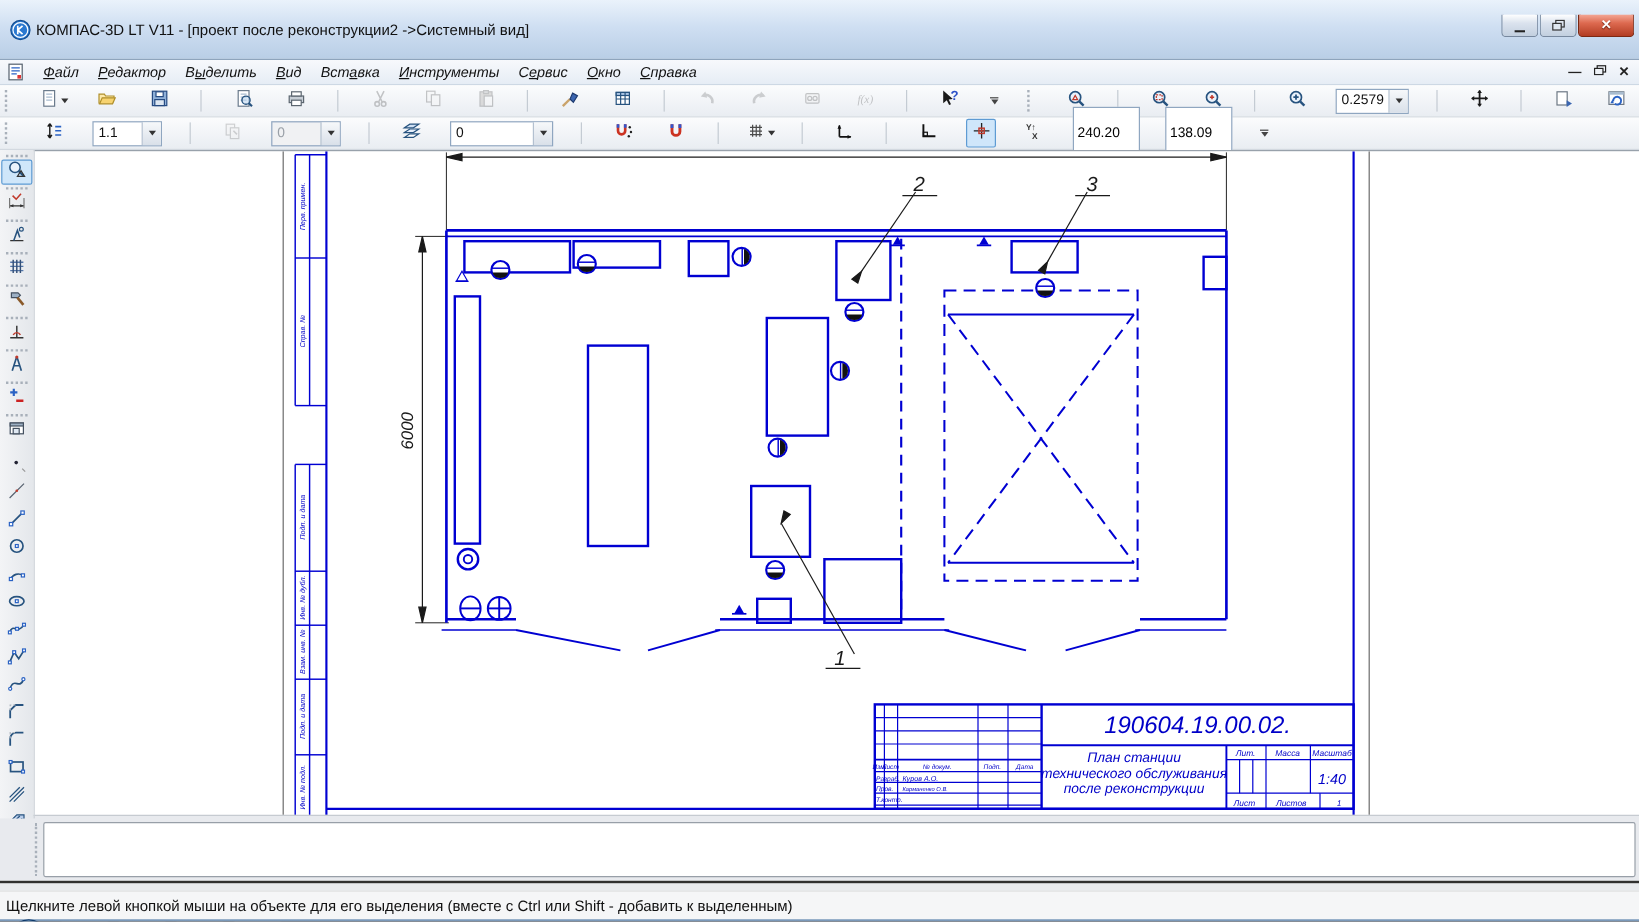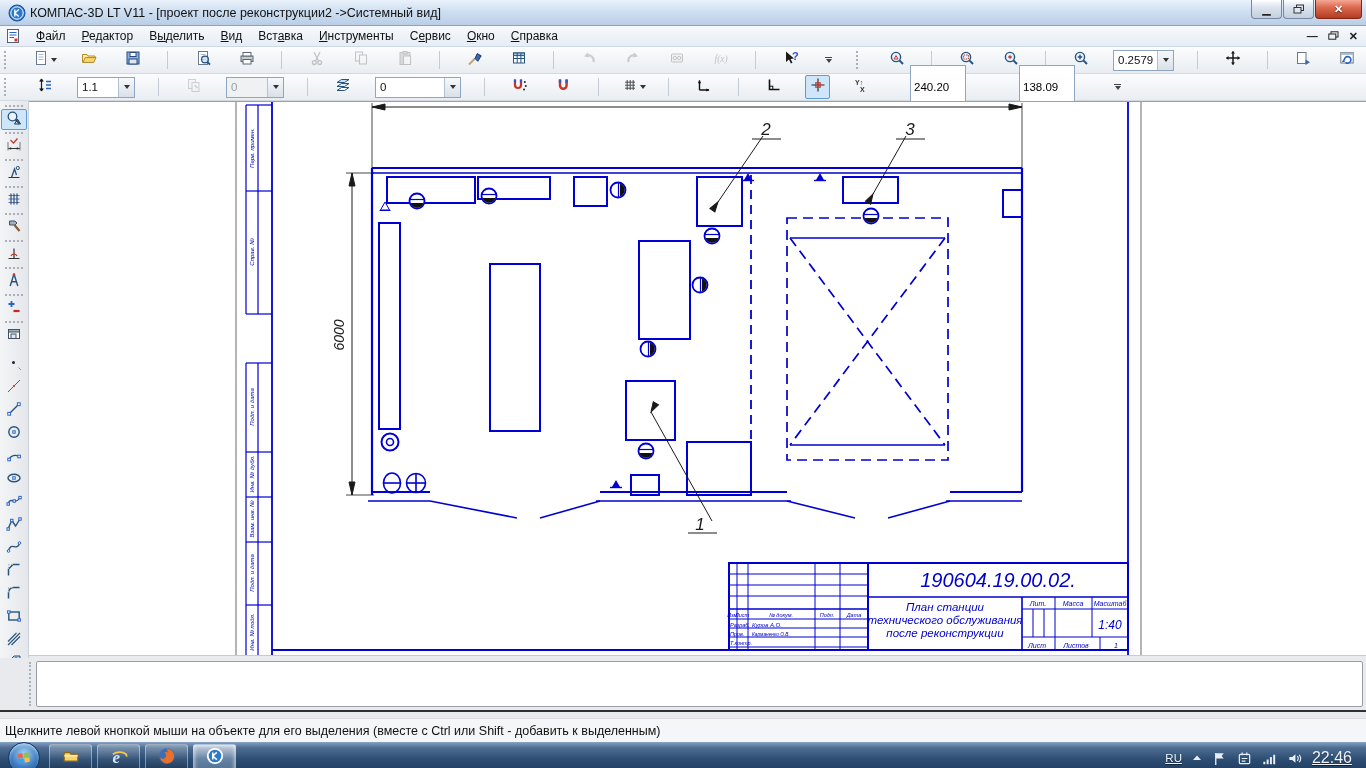--- a/index.html
+++ b/index.html
@@ -1,20 +1,20 @@
 <!DOCTYPE html>
 <html><head>
 <meta charset="utf-8">
 <style>
   html,body{margin:0;padding:0;background:#444;}
   .screen{position:relative;width:1366px;height:768px;overflow:hidden;background:#f0f1f3;
           font-family:"Liberation Sans",sans-serif;cursor:default;}
   
   .titlebar{height:25px;background:linear-gradient(#eaf2fb,#cfdff2 45%,#b9cee6);
-            border-bottom:1px solid #8ea4bc;display:flex;align-items:center;padding:0 4px;}
+            border-bottom:1px solid #8ea4bc;display:flex;align-items:center;padding:12px 4px;}
   .titlebar .ticon{width:18px;height:18px;margin:0 4px;}
   .title-text{font-size:12.5px;color:#111;}
   .winbtns{margin-left:auto;display:flex;gap:1px;align-self:flex-start;}
   .wbtn{width:29px;height:18px;border:1px solid #77889e;border-top:none;border-radius:0 0 4px 4px;
         background:linear-gradient(#ffffff,#dbe3ee 40%,#c2cfdf);display:flex;align-items:center;
         justify-content:center;font-size:11px;color:#222;line-height:1;}
   .wbtn.close{width:45px;background:linear-gradient(#f4a896,#dd6a50 40%,#b23c22);
               border-color:#7c2812;color:#fff;font-weight:bold;text-shadow:0 1px 1px #5c1506;}
   
   .menubar{height:20px;background:linear-gradient(#f7f9fc,#e6edf5);display:flex;align-items:center;
@@ -42,21 +42,21 @@
           border-top:4px solid #444;}
   .combo{height:19px;background:#fff;border:1px solid #8fa6c0;display:flex;align-items:center;
          font-size:11.5px;color:#111;flex:0 0 auto;margin:0 1px;}
   .combo .val{padding:0 4px;min-width:32px;}
   .combo .arr{width:15px;height:100%;background:linear-gradient(#f6f8fa,#d9e0e9);
               border-left:1px solid #b3c0d0;display:flex;align-items:center;justify-content:center;}
   .combo .arr i{width:0;height:0;border-left:3.5px solid transparent;border-right:3.5px solid transparent;
                 border-top:4px solid #333;}
   .combo.disabled{background:#f0f1f3;color:#9aa0a8;}
   .field{height:18px;width:48px;background:#fff;border:1px solid #8fa6c0;font-size:11.5px;
-         display:flex;align-items:center;padding:12px 3px;flex:0 0 auto;margin:0 17px;overflow:hidden;}
+         display:flex;align-items:center;padding:12px 3px;flex:0 0 auto;margin:0 1px;overflow:hidden;}
   
   .main{position:relative;height:554px;background:#fff;}
   .leftbar{position:absolute;left:0;top:0;width:28px;height:100%;z-index:3;
            background:linear-gradient(90deg,#f3f4f6,#e4e7eb);border-right:1px solid #ccd1d8;
            display:flex;flex-direction:column;align-items:center;padding-top:3px;overflow:hidden;}
   .leftbar .lgrip{height:3px;width:18px;border-top:2px dotted #a8b0ba;margin:1px 0;}
   .lbtn{width:24px;height:19px;margin:1px 0;border:1px solid transparent;border-radius:2px;
         display:flex;align-items:center;justify-content:center;flex:0 0 auto;}
   .lbtn.selected{background:#cfe6fa;border-color:#5e9bd3;}
   .lsep{width:20px;height:1px;background:#c4cbd3;margin:3px 0;}
@@ -115,21 +115,21 @@
   </div>
 
   <div class="menubar">
     <span class="menu-docicon">
       <svg viewBox="0 0 16 16" width="16" height="16">
           <rect x="2.5" y="1.5" width="11" height="13" fill="#fff" stroke="#55616e"></rect>
           <path d="M4.5 4.5 h7 M4.5 7 h7 M4.5 9.5 h4.5" stroke="#2a62c4" fill="none"></path>
           <rect x="9.5" y="10.5" width="3" height="3" fill="#d33"></rect>
         </svg>
     </span>
-    <span id="menu-items" style="display:flex;">
+    <span id="menu-items" style="display:flex;font-style:italic;">
         <span class="menu-item"><u>Ф</u>айл</span>
         <span class="menu-item"><u>Р</u>едактор</span>
         <span class="menu-item">В<u>ы</u>делить</span>
         <span class="menu-item"><u>В</u>ид</span>
         <span class="menu-item">Вст<u>а</u>вка</span>
         <span class="menu-item"><u>И</u>нструменты</span>
         <span class="menu-item">С<u>е</u>рвис</span>
         <span class="menu-item"><u>О</u>кно</span>
         <span class="menu-item"><u>С</u>правка</span>
       </span>

